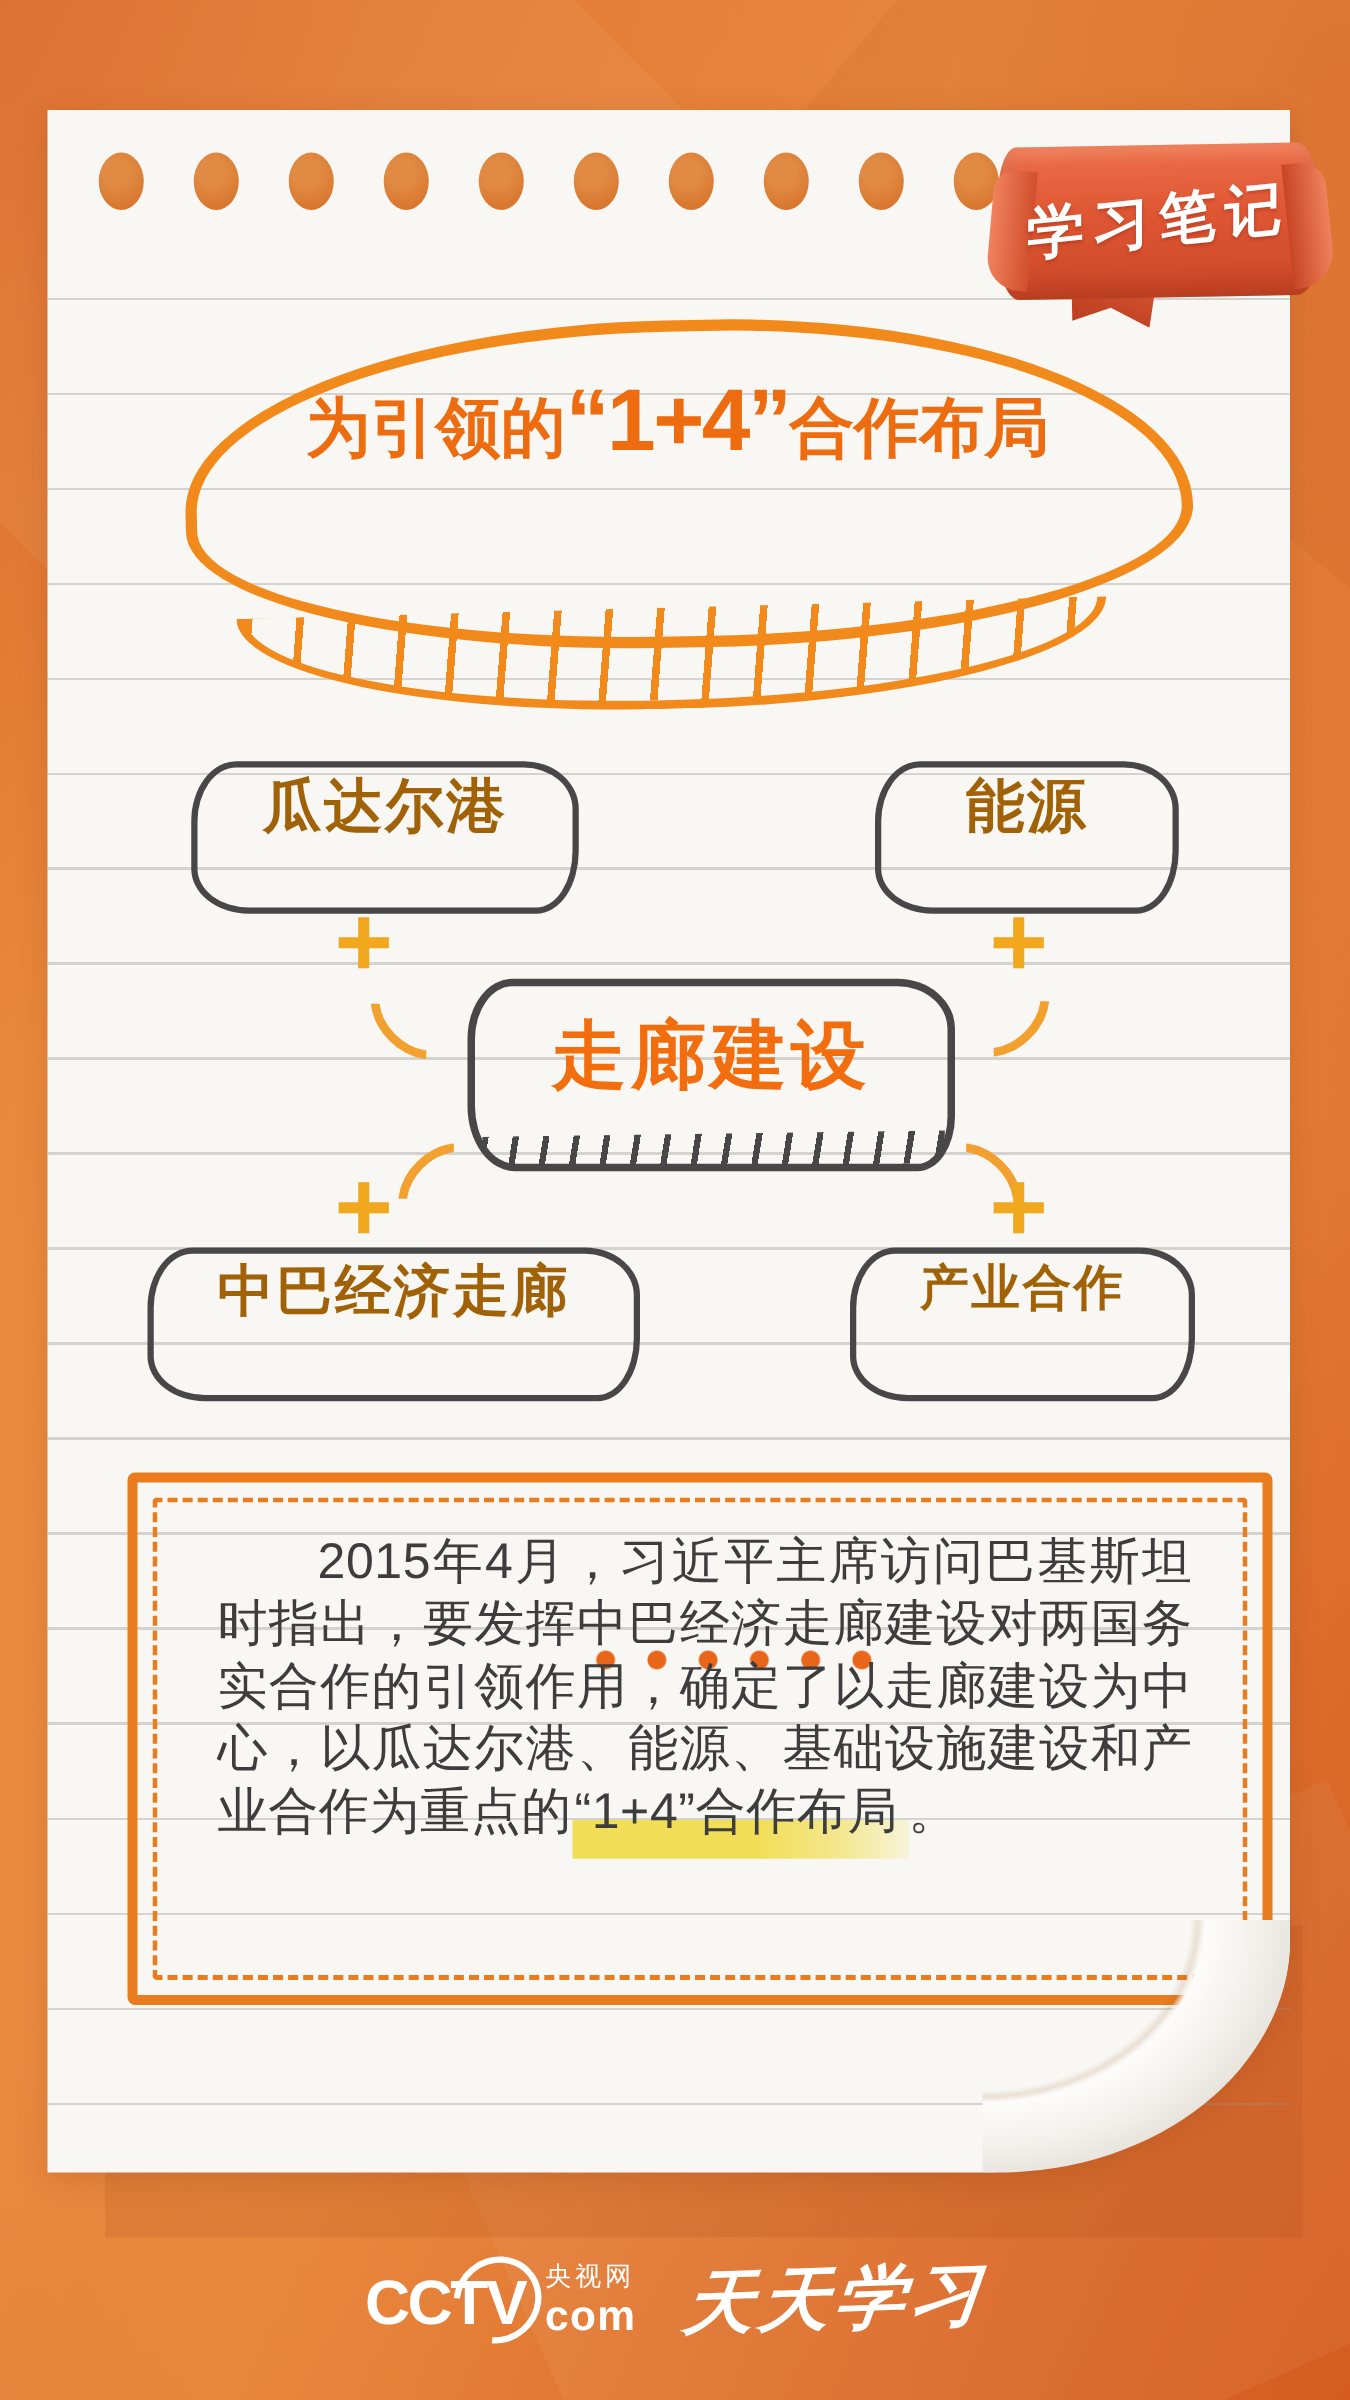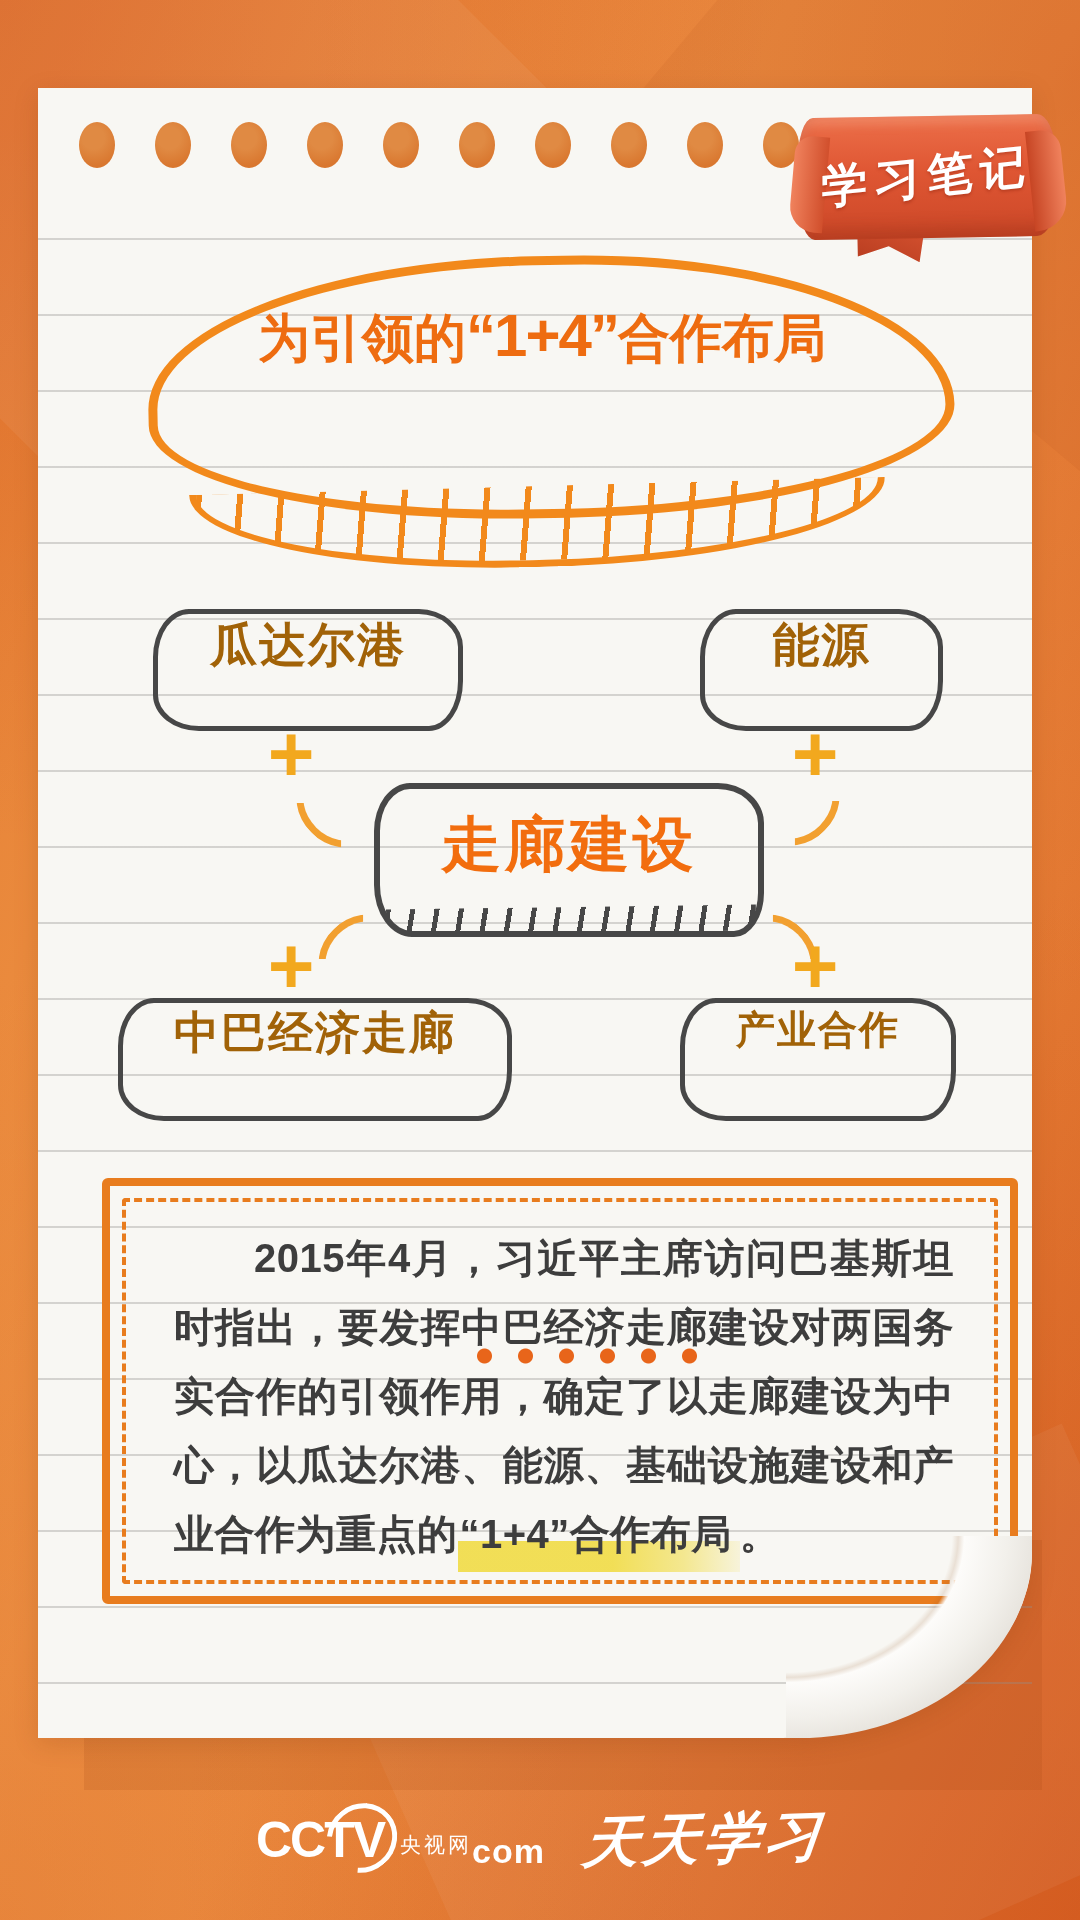--- a/index.html
+++ b/index.html
@@ -33,21 +33,21 @@
   .title-oval{position:absolute;left:110px;top:168px;width:788px;height:244px;
     border:9px solid #f2891b;border-radius:50% 50% 50% 50% / 58% 62% 42% 40%;transform:rotate(-1.2deg);}
   .title-skirt{position:absolute;left:152px;top:398px;width:682px;height:74px;
     border:7px solid #f2891b;border-top:none;border-radius:0 0 49% 49% / 0 0 100% 100%;
     background:repeating-linear-gradient(96deg,#f2891b 0 6px,transparent 6px 41px);transform:rotate(-1.5deg);}
   .title-text{position:absolute;left:110px;top:196px;width:788px;text-align:center;color:#ee6c10;z-index:2;font-weight:bold;}
   .t-line{white-space:nowrap;}
   .t-line1{line-height:116px;font-size:52px;}
   .t-line1 .big{font-size:84px;letter-spacing:-2px;}
   .t-line2{line-height:104px;font-size:52px;}
-  .t-line2 .big{font-size:60px;letter-spacing:-2px;}
+  .t-line2 .big{font-size:70px;letter-spacing:-2px;}
 
   
   .node{position:absolute;display:flex;justify-content:center;
     border:5px solid #474747;color:#a16207;font-weight:bold;letter-spacing:2px;
     border-radius:36px 44px 34px 46px / 48px 38px 50px 36px;background:transparent;}
   .node.guadar{left:115px;top:521px;width:300px;height:112px;font-size:47px;}
   .node.energy{left:662px;top:521px;width:233px;height:112px;font-size:47px;}
   .node.infra{left:80px;top:910px;width:384px;height:113px;font-size:45px;}
   .node.industry{left:642px;top:910px;width:266px;height:113px;font-size:39px;}
   .center-box{position:absolute;left:336px;top:695px;width:378px;height:142px;
@@ -66,22 +66,22 @@
   .arc{position:absolute;width:70px;height:50px;border:7px solid transparent;border-radius:50%;}
   .arc.tl{left:254px;top:690px;border-bottom-color:#f2a030;transform:rotate(45deg);}
   .arc.tr{left:722px;top:688px;border-bottom-color:#f2a030;transform:rotate(-45deg);}
   .arc.bl{left:276px;top:832px;border-top-color:#f2a030;transform:rotate(-45deg);}
   .arc.br{left:700px;top:832px;border-top-color:#f2a030;transform:rotate(45deg);}
 
   
   .quote-outer{position:absolute;left:64px;top:1090px;width:900px;height:410px;
     border:8px solid #e87c1e;border-radius:6px;}
   .quote-inner{position:absolute;inset:12px;border:4px dashed #e87c1e;border-radius:4px;padding:22px 40px 0 48px;}
-  .quote-inner p{margin:0;text-indent:2em;font-size:40px;line-height:69px;color:#3d3d3d;
-    letter-spacing:0.5px;font-weight:bold;text-align:justify;}
+  .quote-inner p{margin:0;text-indent:2em;font-size:40px;line-height:50px;color:#3d3d3d;
+    letter-spacing:0.5px;font-weight:normal;text-align:justify;}
   .dotted{padding-bottom:16px;
     background-image:radial-gradient(circle 8px at center,#e8651a 7px,transparent 8px);
     background-size:41px 18px;background-position:2px 100%;background-repeat:repeat-x;}
   .hl{padding:0 8px 16px 2px;
     background-image:linear-gradient(to right,rgba(241,221,78,0.95) 0 55%,rgba(241,221,78,0.6) 80%,rgba(241,221,78,0.15) 100%);
     background-size:100% 52%;background-position:left 100%;background-repeat:no-repeat;}
 
   
   .ribbon{position:absolute;left:798px;top:116px;width:258px;height:122px;z-index:5;transform:rotate(-1deg);}
   .ribbon .band{position:absolute;inset:0;border-radius:16px 18px 20px 16px / 46px 40px 44px 42px;
@@ -98,21 +98,21 @@
     color:#fff;font-size:46px;font-weight:bold;letter-spacing:7px;transform:rotate(-5deg) skewX(-6deg);
     text-shadow:0 2px 3px rgba(130,30,10,0.35);}
 
   
   .footer{position:absolute;left:0;top:1790px;width:100%;height:100px;display:flex;
     align-items:center;justify-content:center;gap:39px;color:#fff;z-index:2;}
   .cctv-logo{display:flex;align-items:flex-end;gap:6px;}
   .cctv-word{position:relative;font-size:50px;font-weight:bold;letter-spacing:-2px;line-height:56px;}
   .swoosh{position:absolute;right:-14px;top:-8px;width:62px;height:58px;border:5px solid #fff;
     border-radius:50%;border-left-color:transparent;transform:rotate(-40deg);}
-  .cctv-col{display:flex;flex-direction:row;align-items:flex-start;line-height:1;margin-left:10px;}
+  .cctv-col{display:flex;flex-direction:column;align-items:flex-start;line-height:1;margin-left:10px;}
   .cctv-cn{font-size:21px;letter-spacing:3px;margin-bottom:4px;}
   .cctv-com{font-size:34px;font-weight:bold;letter-spacing:1px;}
   .brand{font-family:"DejaVu Serif","Liberation Serif",serif;font-style:italic;font-weight:bold;
     font-size:56px;letter-spacing:4px;transform:skewX(-8deg) rotate(-2deg);}
 </style>
 </head>
 <body>
 
 <div class="stage">
   <div class="streak s1"></div>

